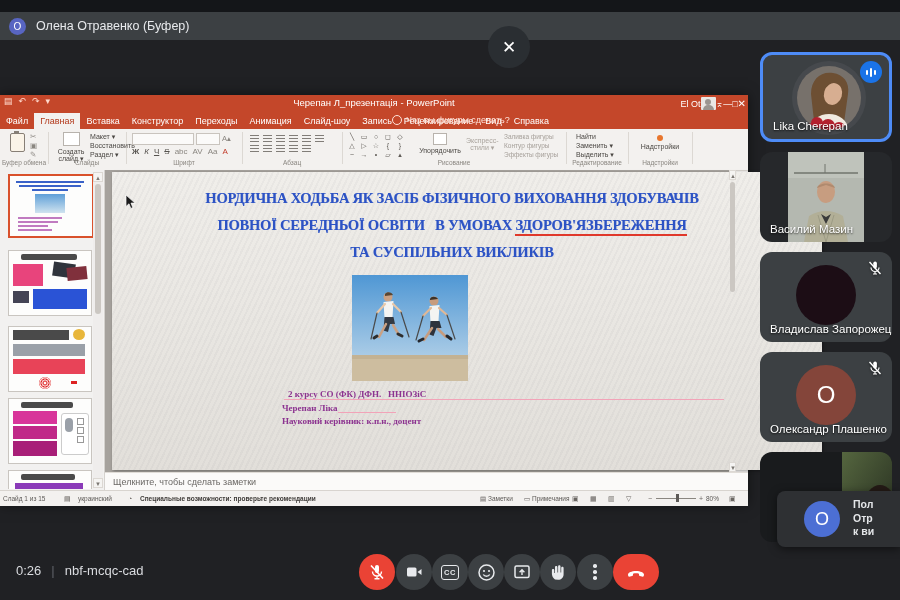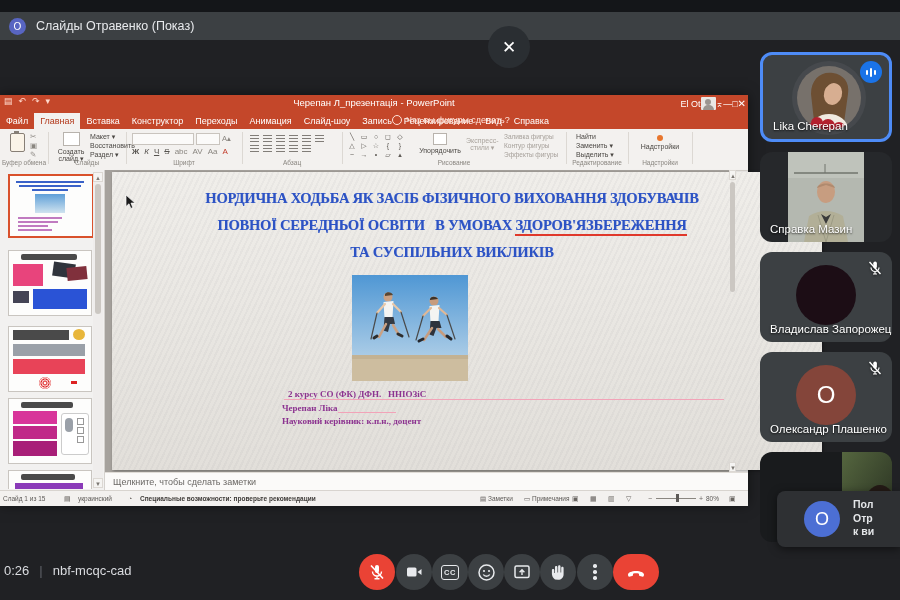--- a/index.html
+++ b/index.html
@@ -75,42 +75,42 @@
   .micoff{position:absolute;right:9px;top:8px;width:16px;height:16px;filter:drop-shadow(0 1px 1px rgba(0,0,0,.6));}
   .bigavatar{position:absolute;left:36px;top:13px;width:60px;height:60px;border-radius:50%;}
   .letter{display:flex;align-items:center;justify-content:center;color:#fff;font-size:24px;}
   
   .toast{left:777px;top:491px;width:123px;height:56px;background:#2e3033;border-radius:8px 0 0 8px;
          box-shadow:0 2px 8px rgba(0,0,0,.5);}
   .toast-av{position:absolute;left:27px;top:10px;width:36px;height:36px;border-radius:50%;background:#4c6fd4;
             color:#fff;font-size:18px;display:flex;align-items:center;justify-content:center;}
   .toast-txt{position:absolute;left:76px;top:7px;color:#e4e6e9;font-size:10.5px;line-height:13.5px;font-weight:bold;white-space:nowrap;}
   
-  .meetinfo{left:4px;top:563px;color:#dadce0;font-size:13px;display:flex;gap:10px;align-items:center;}
+  .meetinfo{left:16px;top:563px;color:#dadce0;font-size:13px;display:flex;gap:10px;align-items:center;}
   .ctl{top:554px;width:36px;height:36px;border-radius:50%;background:#3c4043;display:flex;
        align-items:center;justify-content:center;cursor:pointer;}
   .ctl.red{background:#ea4335;}
   .endcall{top:554px;left:613px;width:46px;height:36px;border-radius:18px;background:#ea4335;
            display:flex;align-items:center;justify-content:center;cursor:pointer;}
   .ccbox{border:1.6px solid #e8eaed;border-radius:3px;color:#e8eaed;font-size:7.5px;font-weight:bold;
          padding:2px 2.5px;letter-spacing:.5px;}
   .dots{display:flex;flex-direction:column;gap:2.5px;}
   .dots i{width:3.5px;height:3.5px;border-radius:50%;background:#e8eaed;}
 </style>
 </head>
 <body>
 
 <div id="app">
 
   <div class="abs topstrip"></div>
   <div class="abs topbar">
     <div class="tb-avatar">
         <span>О</span>
       </div>
-    <div class="tb-title">Слайды Отравенко (Показ)</div>
+    <div class="tb-title">Олена Отравенко (Буфер)</div>
   </div>
   <div class="abs overlay-close">
     <span>✕</span>
   </div>
 
   <div class="abs ppt">
 
     <div class="abs ppt-titlebar">
       <div class="qat">
         <span>▤</span>
@@ -397,21 +397,21 @@
       <rect width="76" height="90" fill="#b4b8b0"></rect>
       <rect width="76" height="26" fill="#bfc3bb"></rect>
       <path d="M6 21h64" stroke="#70746c" stroke-width="1.4"></path>
       <path d="M37 12v9" stroke="#70746c" stroke-width="1"></path>
       <ellipse cx="38" cy="40" rx="9" ry="11" fill="#c79d80"></ellipse>
       <path d="M29 36c1-6 17-6 18 0l-9-3z" fill="#b08a6e"></path>
       <path d="M16 90l5-26q17-10 34 0l5 26z" fill="#b2af97"></path>
       <path d="M33 62l5 10 5-10-5 3z" fill="#3a3a3a"></path>
       <path d="M30 63l8 27M46 63l-8 27" stroke="#9c9a84" stroke-width="1"></path>
     </svg>
-    <div class="tile-name">Справка Мазин</div>
+    <div class="tile-name">Василий Мазин</div>
   </div>
 
   <div class="abs tile" style="top:252px;">
     <svg class="micoff" viewBox="0 0 16 16">
       <rect x="6.3" y="1.5" width="3.6" height="7" rx="1.8" fill="#fff"></rect>
       <path d="M4 7.5a4 4 0 0 0 8 0M8 11.5v2.5M6 14h4" stroke="#fff" stroke-width="1.2" fill="none"></path>
       <path d="M2.5 2l11 12" stroke="#fff" stroke-width="1.4"></path>
     </svg>
     <div class="bigavatar" style="background:#1c0d15;"></div>
     <div class="tile-name">Владислав Запорожец</div>

